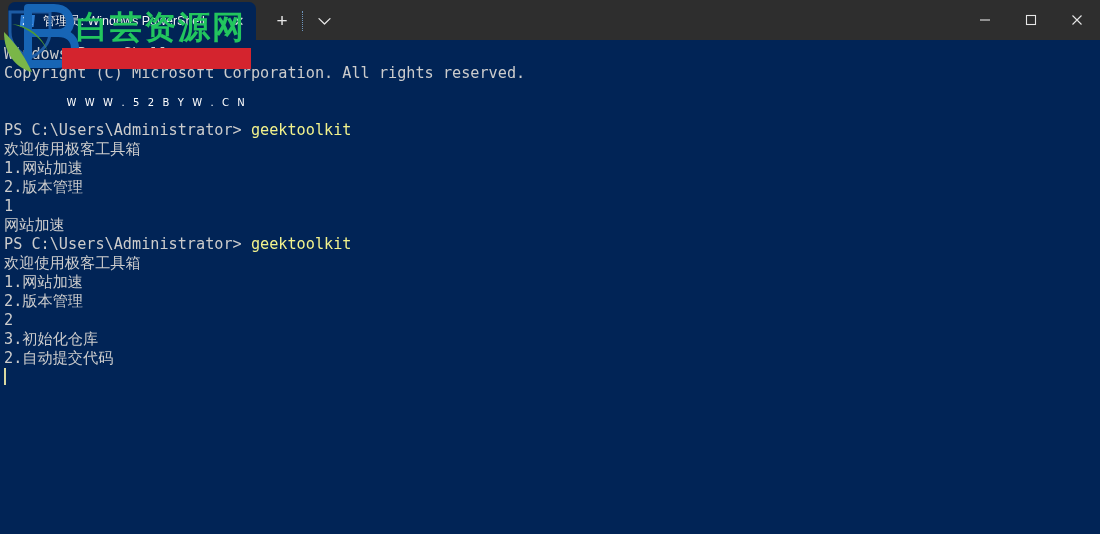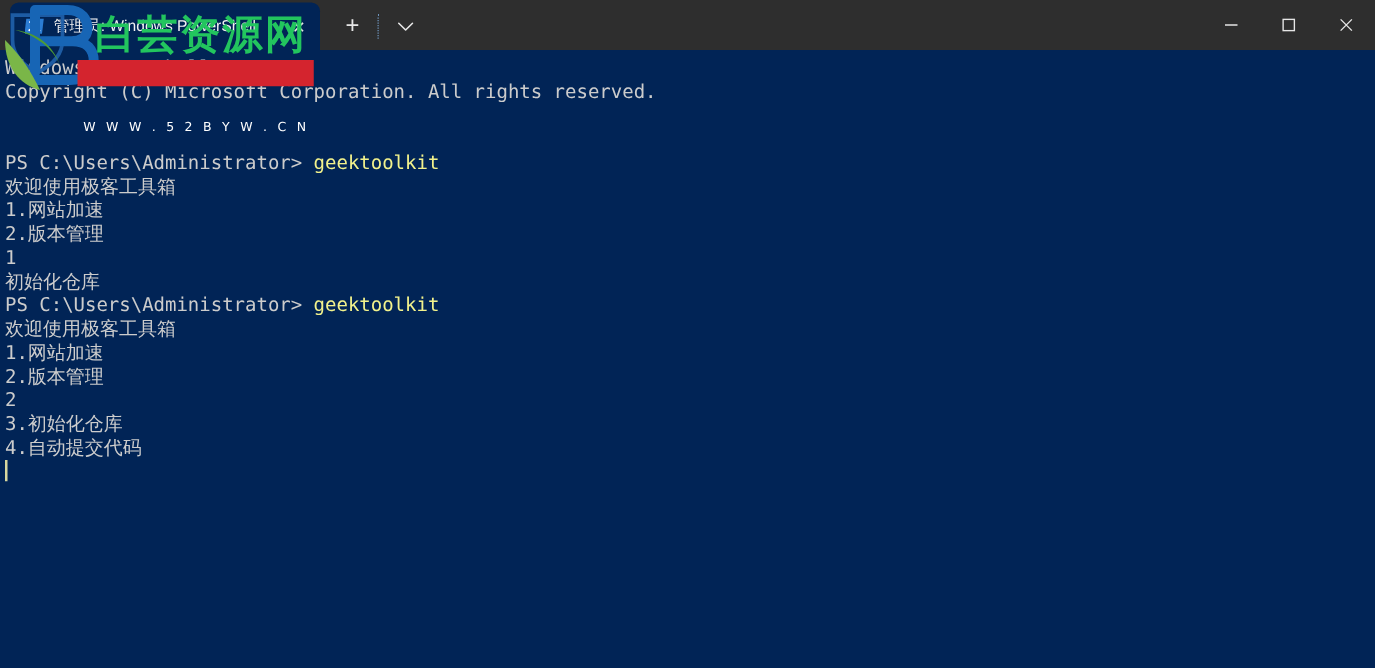--- a/index.html
+++ b/index.html
@@ -243,28 +243,28 @@
   <div class="terminal" id="terminal">
       <div class="tline">Windows PowerShell</div>
       <div class="tline">Copyright (C) Microsoft Corporation. All rights reserved.</div>
       <div class="tline blank"> </div>
       <div class="tline blank"> </div>
       <div class="tline"><span>PS C:\Users\Administrator&gt; </span><span class="hl">geektoolkit</span></div>
       <div class="tline">欢迎使用极客工具箱</div>
       <div class="tline">1.网站加速</div>
       <div class="tline">2.版本管理</div>
       <div class="tline">1</div>
-      <div class="tline">初始化仓库</div>
+      <div class="tline">网站加速</div>
       <div class="tline"><span>PS C:\Users\Administrator&gt; </span><span class="hl">geektoolkit</span></div>
       <div class="tline">欢迎使用极客工具箱</div>
       <div class="tline">1.网站加速</div>
       <div class="tline">2.版本管理</div>
       <div class="tline">2</div>
       <div class="tline">3.初始化仓库</div>
-      <div class="tline">4.自动提交代码</div>
+      <div class="tline">2.自动提交代码</div>
       <div class="tline"><span class="cursor"></span></div>
     </div>
 
   <div class="wm-logo">
     <svg width="86" height="72" viewBox="0 0 86 72">
       <path d="M8 10 L8 30 C8 44 20 52 28 56 C36 52 48 44 48 30 L48 10 Z" fill="none" stroke="#1f5fa8" stroke-width="3" opacity="0.95"></path>
       <path d="M26 6 L26 56 M26 6 L52 6 C64 6 68 14 68 21 C68 28 62 31 55 31
                L26 31 M26 31 L56 31 C68 31 73 38 73 47 C73 57 65 62 54 62 L26 62" fill="none" stroke="#1765b5" stroke-width="8" stroke-linecap="round" stroke-linejoin="round"></path>
       <path d="M2 30 C2 52 14 66 30 70 C22 54 16 44 2 30 Z" fill="#7ab648"></path>
       <path d="M10 22 C26 26 40 36 46 50 C40 34 28 24 10 22 Z" fill="#4e9b34"></path>

